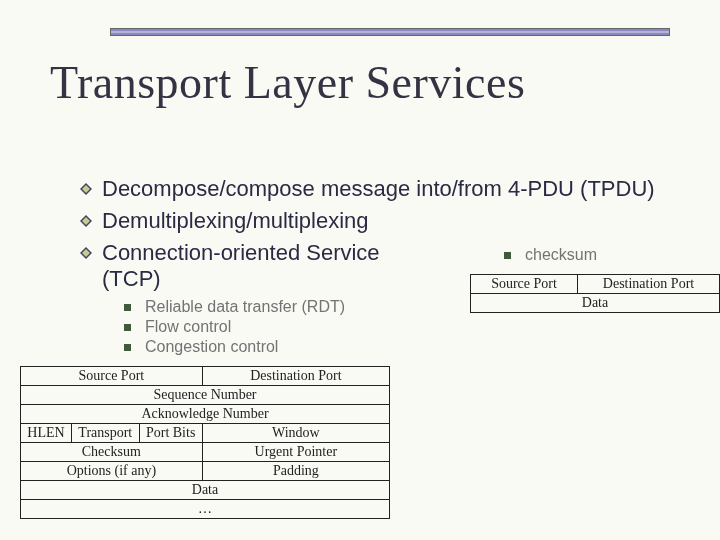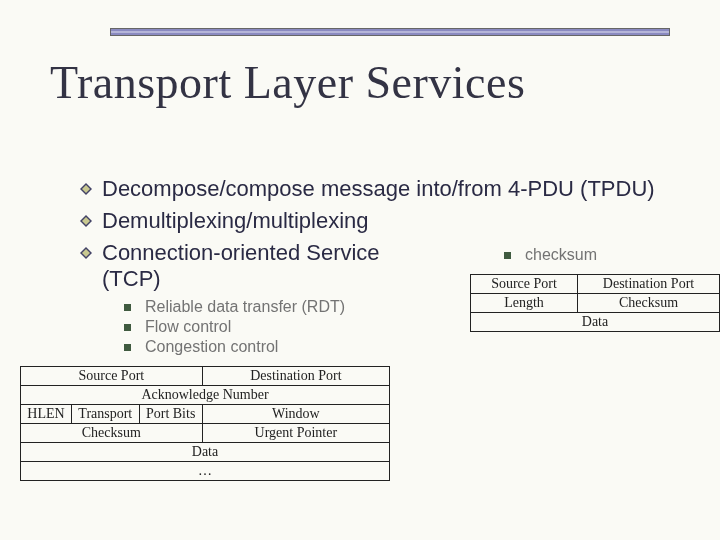--- a/index.html
+++ b/index.html
@@ -152,33 +152,40 @@
           </div>
       </div>
 
       <table class="seg-table tcp-table">
         <tbody>
             <tr>
               <td colspan="3" class="half">Source Port</td>
               <td colspan="3" class="half">Destination Port</td>
             </tr>
         <tr>
+              <td colspan="6">Sequence Number</td>
+            </tr>
+        <tr>
               <td colspan="6">Acknowledge Number</td>
             </tr>
         <tr>
           <td class="q">HLEN</td>
           <td class="q">Transport</td>
           <td class="q">Port Bits</td>
           <td colspan="3">Window</td>
         </tr>
         <tr>
               <td colspan="3">Checksum</td>
               <td colspan="3">Urgent Pointer</td>
             </tr>
         <tr>
+              <td colspan="5">Options (if any)</td>
+              <td>Padding</td>
+            </tr>
+        <tr>
               <td colspan="6">Data</td>
             </tr>
         <tr>
               <td colspan="6">…</td>
             </tr>
       </tbody>
         </table>
     </div>
 
     <div class="col-right">
@@ -190,23 +197,19 @@
           </div>
       </div>
 
       <table class="seg-table udp-table">
         <tbody>
             <tr>
               <td>Source Port</td>
               <td>Destination Port</td>
             </tr>
         <tr>
-              <td>Length</td>
-              <td>Checksum</td>
-            </tr>
-        <tr>
               <td colspan="2">Data</td>
             </tr>
       </tbody>
         </table>
     </div>
   </div>
 </div>
 
 </body></html>

